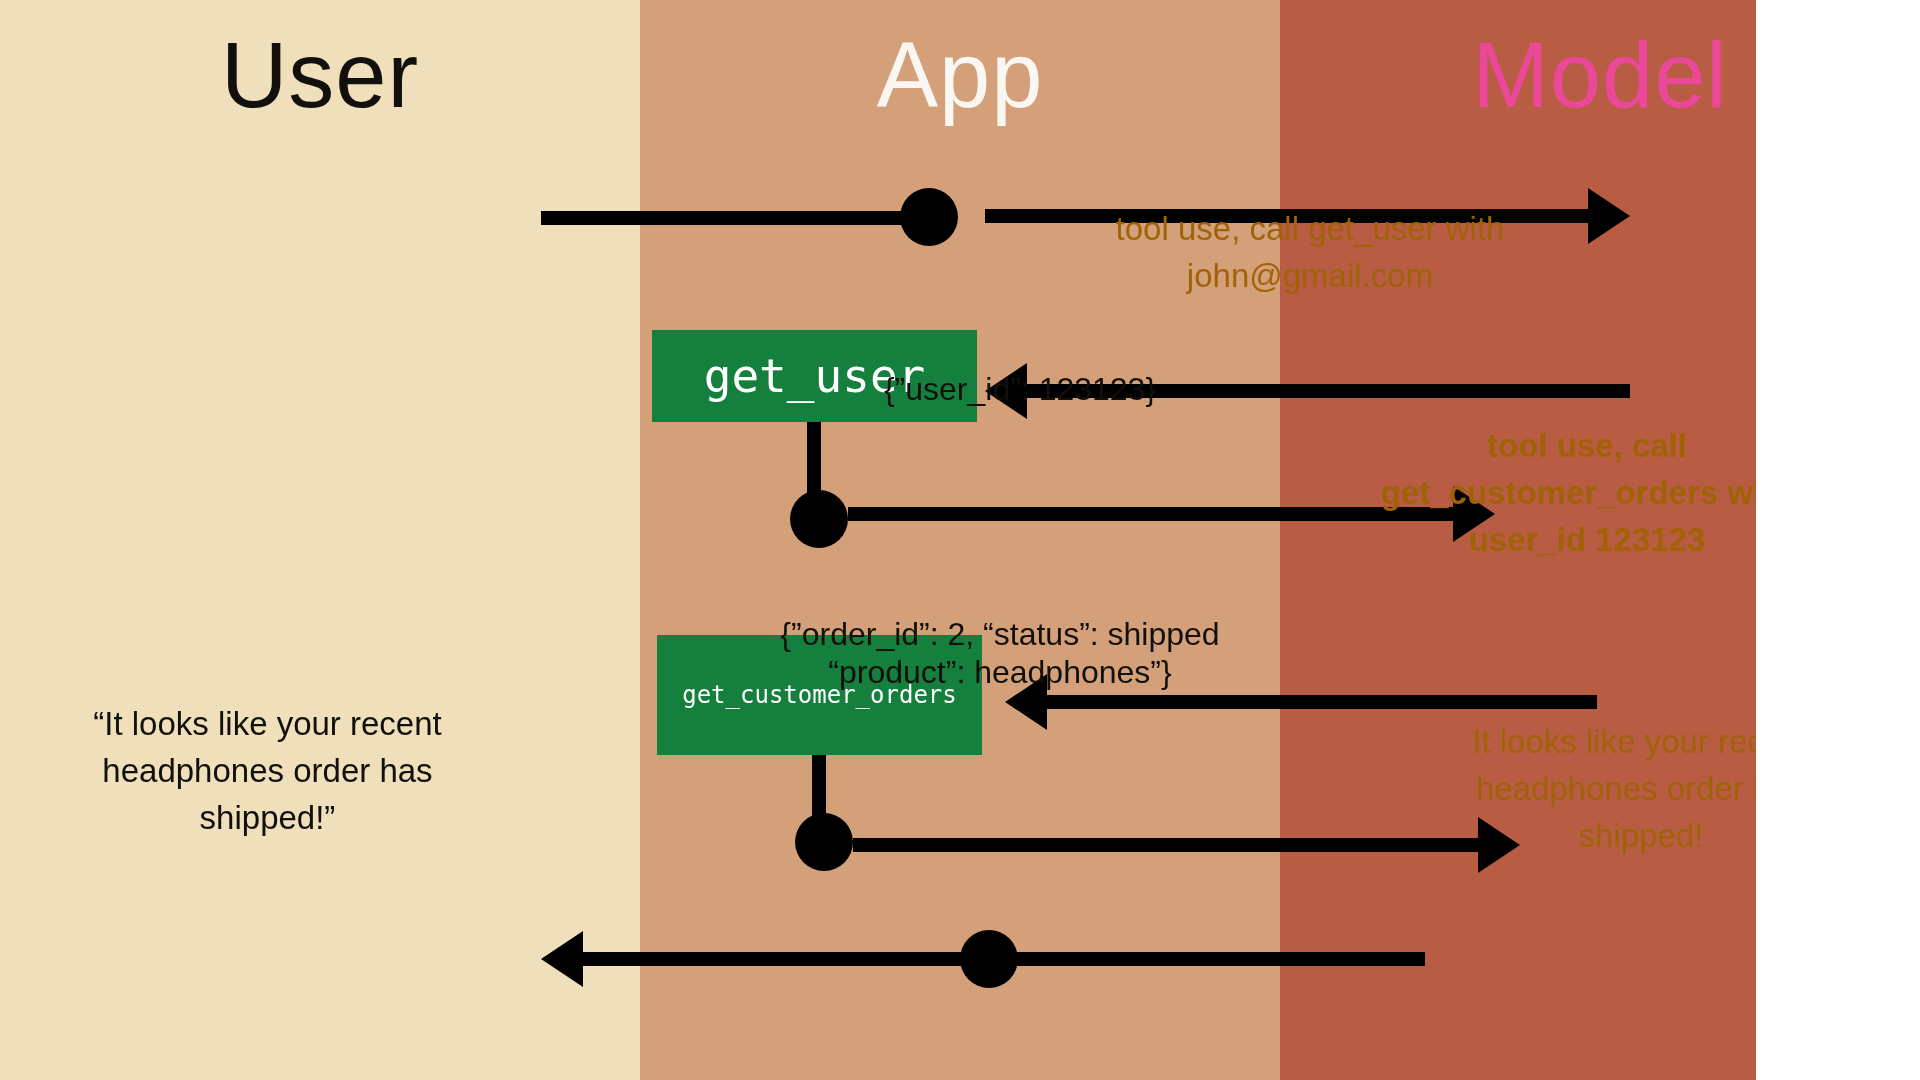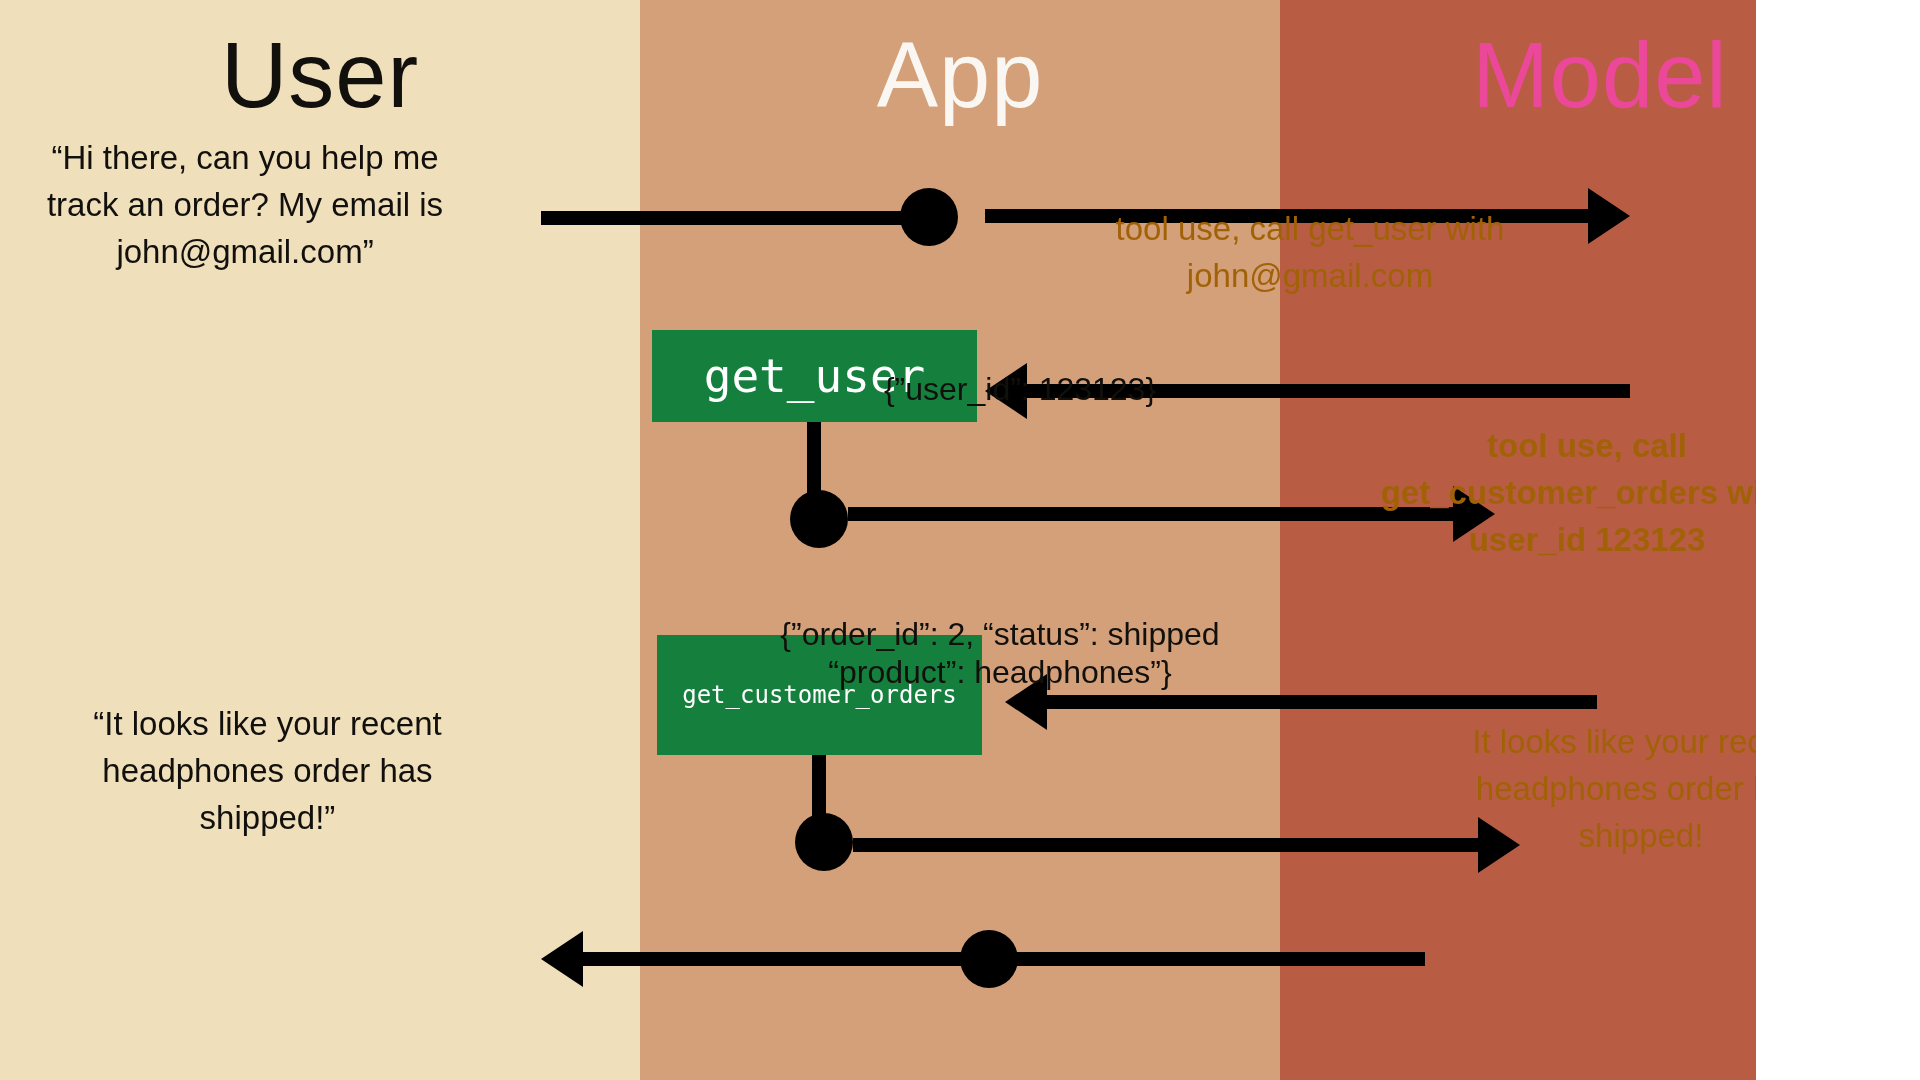--- a/index.html
+++ b/index.html
@@ -137,21 +137,20 @@
 
   <div class="lane-title" id="title-user">User</div>
   <div class="lane-title" id="title-app">App</div>
   <div class="lane-title" id="title-model">Model</div>
 
   <div class="hline" style="left:541px; top:211px; width:395px;"></div>
   <div class="dot" style="left:900px; top:188px; width:58px; height:58px;"></div>
   <div class="hline" style="left:985px; top:209px; width:605px;"></div>
   <div class="arrowhead arrow-right" style="left:1588px; top:188px;"></div>
 
-  <div class="msg dark" id="msg-user-request">“Hi there, can you help me track an order? My email is john@gmail.com”</div>
 
   <div class="msg light" id="msg-model-tool1">tool use, call get_user with john@gmail.com</div>
 
   <div class="arrowhead arrow-left" style="left:985px; top:363px;"></div>
   <div class="hline" style="left:1027px; top:384px; width:603px;"></div>
 
   <div class="tool-box" id="tool-get-user">get_user</div>
 
   <div class="vline" style="left:807px; top:422px; height:78px;"></div>
   <div class="dot" style="left:790px; top:490px; width:58px; height:58px;"></div>

